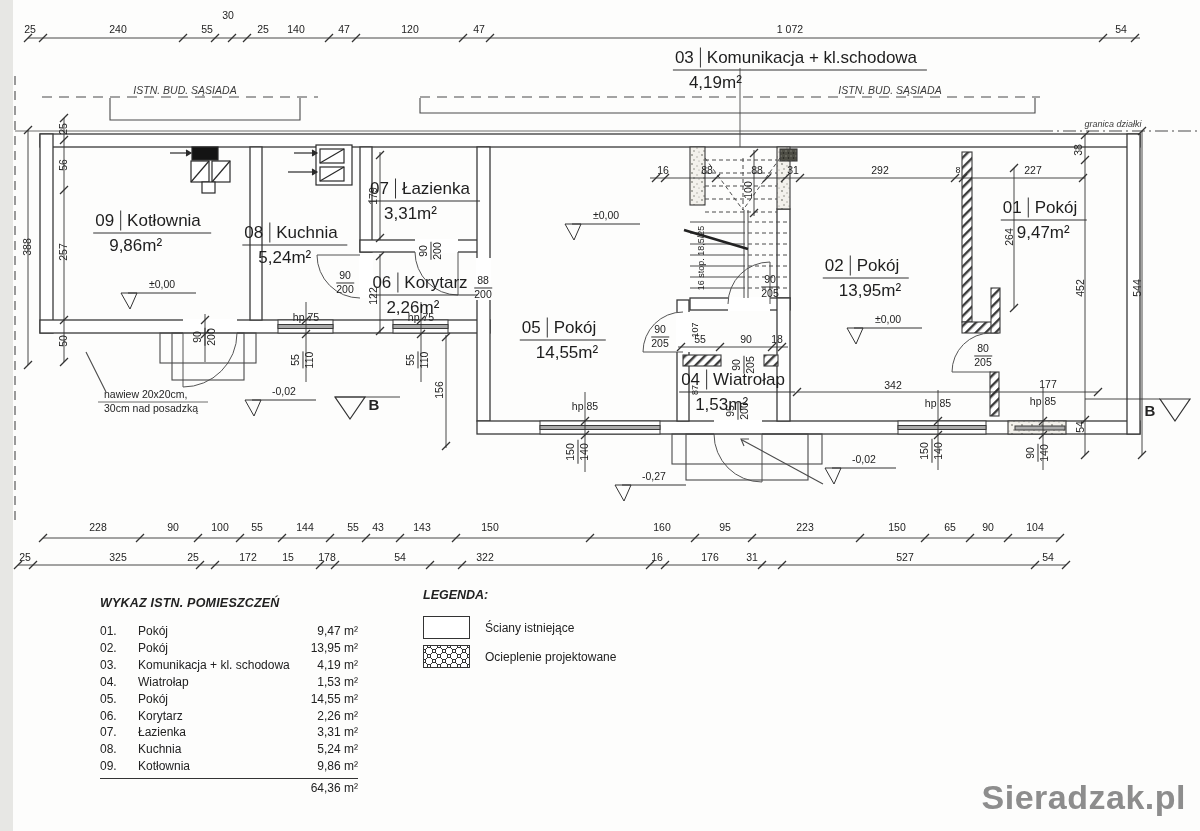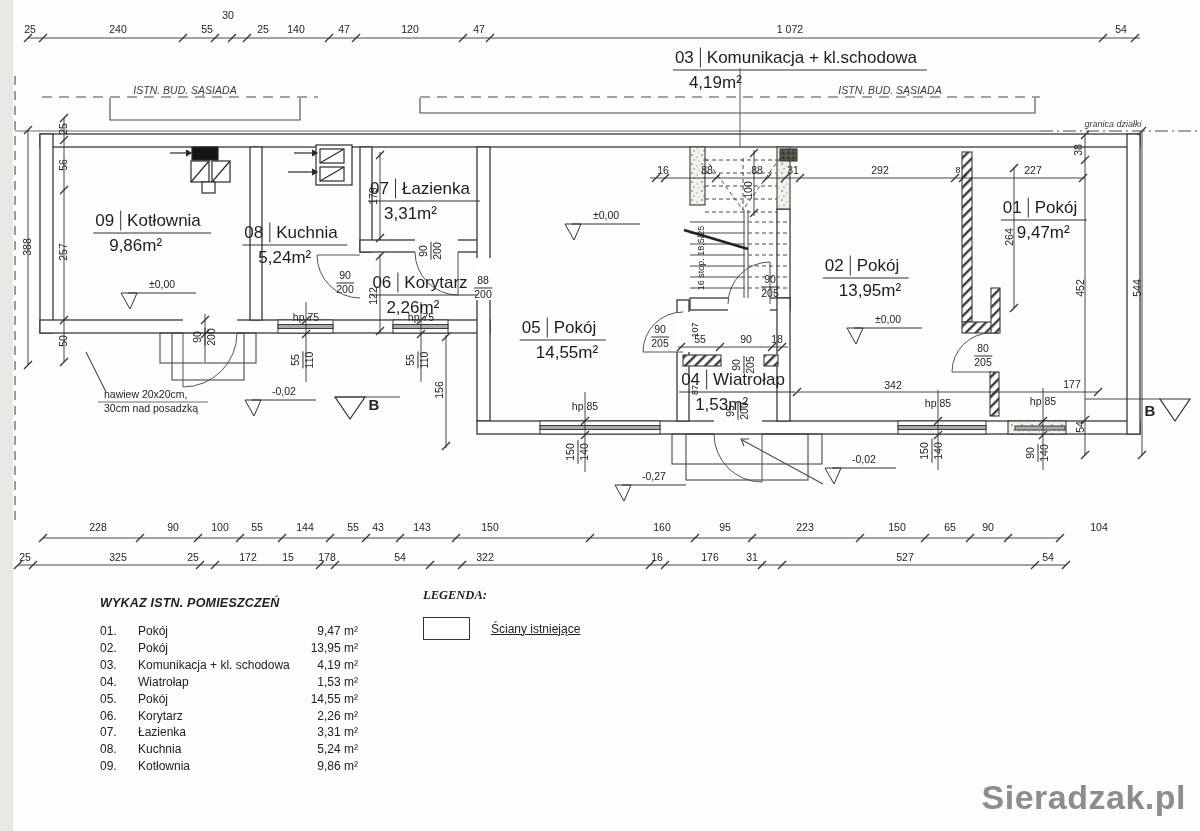--- a/index.html
+++ b/index.html
@@ -22,22 +22,22 @@
   .rl-no{padding:0 6px 0 0;border-right:1.2px solid #333;margin-right:6px;}
   .rl-a{padding:2px 0 0 16px;text-align:left;}
   #schedule{position:absolute;left:100px;top:596px;width:258px;font-size:12px;}
   #schedule .st{font-style:italic;font-weight:bold;font-size:12.5px;margin-bottom:13px;letter-spacing:.2px;}
   .srow{display:flex;line-height:16.9px;}
   .sno{width:38px;}
   .snm{flex:1;}
   .sar{text-align:right;min-width:62px;}
   .stot{border-top:1.5px solid #333;margin-top:3px;padding-top:2px;text-align:right;}
   #legend{position:absolute;left:423px;top:588px;width:235px;font-size:12px;}
-  #legend .lt{font-style:italic;font-weight:bold;font-size:12.5px;margin-bottom:14px;font-family:Liberation Serif, serif;}
-  .litem{display:flex;align-items:center;gap:21px;margin-bottom:6px;text-decoration:underline;}
+  #legend .lt{font-style:italic;font-weight:bold;font-size:12.5px;margin-bottom:14px;}
+  .litem{display:flex;align-items:center;gap:15px;margin-bottom:6px;}
   .sw{width:47px;height:23px;border:1.4px solid #333;background:#fff;flex:0 0 auto;box-sizing:border-box;}
   .sw.planned{background:repeating-linear-gradient(135deg,#3f3f3f 0 2px,#fff 2px 8px);}
   .sw.bricked{background-color:#56564d;
      background-image:repeating-linear-gradient(45deg,rgba(250,250,240,.55) 0 1px,transparent 1px 4px),
                       repeating-linear-gradient(-45deg,rgba(15,15,15,.6) 0 1px,transparent 1px 4px);}
   .sw.demolish{background-color:#f5f3ee;
      background-image:radial-gradient(#87877f 1px,transparent 1.3px),radial-gradient(#9a9a92 .8px,transparent 1.1px);
      background-size:9px 8px,7px 9px;background-position:0 0,4px 3px;}
   .sw.insulation{background-color:#fff;
      background-image:radial-gradient(circle,transparent 3px,#333 3.1px 4.2px,transparent 4.3px),
@@ -385,21 +385,21 @@
 <span class="t" style="left:353px;top:528px">55</span>
 <span class="t" style="left:378px;top:528px">43</span>
 <span class="t" style="left:422px;top:528px">143</span>
 <span class="t" style="left:490px;top:528px">150</span>
 <span class="t" style="left:662px;top:528px">160</span>
 <span class="t" style="left:725px;top:528px">95</span>
 <span class="t" style="left:805px;top:528px">223</span>
 <span class="t" style="left:897px;top:528px">150</span>
 <span class="t" style="left:950px;top:528px">65</span>
 <span class="t" style="left:988px;top:528px">90</span>
-<span class="t" style="left:1099px;top:528px">104</span>
+<span class="t" style="left:1035px;top:528px">104</span>
 
 <span class="t" style="left:25px;top:558px">25</span>
 <span class="t" style="left:118px;top:558px">325</span>
 <span class="t" style="left:193px;top:558px">25</span>
 <span class="t" style="left:248px;top:558px">172</span>
 <span class="t" style="left:288px;top:558px">15</span>
 <span class="t" style="left:327px;top:558px">178</span>
 <span class="t" style="left:400px;top:558px">54</span>
 <span class="t" style="left:485px;top:558px">322</span>
 <span class="t" style="left:657px;top:558px">16</span>
@@ -427,21 +427,21 @@
 <span class="t v" style="left:749px;top:190px">100</span>
 
 <span class="t" style="left:880px;top:171px">292</span>
 <span class="t sm" style="left:958px;top:171px">8</span>
 <span class="t" style="left:1033px;top:171px">227</span>
 
 <span class="t" style="left:700px;top:340px">55</span>
 <span class="t" style="left:746px;top:340px">90</span>
 <span class="t" style="left:777px;top:340px">18</span>
 <span class="t" style="left:893px;top:386px">342</span>
-<span class="t" style="left:1072px;top:385px">177</span>
+<span class="t" style="left:1048px;top:385px">177</span>
 <span class="t v" style="left:374px;top:196px">179</span>
 <span class="t v" style="left:374px;top:296px">122</span>
 <span class="t v" style="left:440px;top:390px">156</span>
 <span class="t v sm" style="left:696px;top:330px">107</span>
 <span class="t v sm" style="left:696px;top:390px">87</span>
 
 <span class="t" style="left:345px;top:283px"><span class="fr">
         <span class="fn">90</span>
         <span class="fd">200</span>
       </span></span>
@@ -624,24 +624,29 @@
   <div class="srow">
         <span class="sno">08.</span>
         <span class="snm">Kuchnia</span>
         <span class="sar">5,24 m²</span>
       </div>
   <div class="srow">
         <span class="sno">09.</span>
         <span class="snm">Kotłownia</span>
         <span class="sar">9,86 m²</span>
       </div>
+  <div class="stot">64,36 m²</div>
 </div>
 
 <div id="legend">
   <div class="lt">LEGENDA:</div>
   <div class="litem">
         <span class="sw"></span>
         <span>Ściany istniejące</span>
       </div>
+  <div class="litem">
+        <span class="sw insulation"></span>
+        <span>Ocieplenie projektowane</span>
+      </div>
 </div>
 
 <div id="watermark">Sieradzak.pl</div>
 </div>
 
 </body></html>

